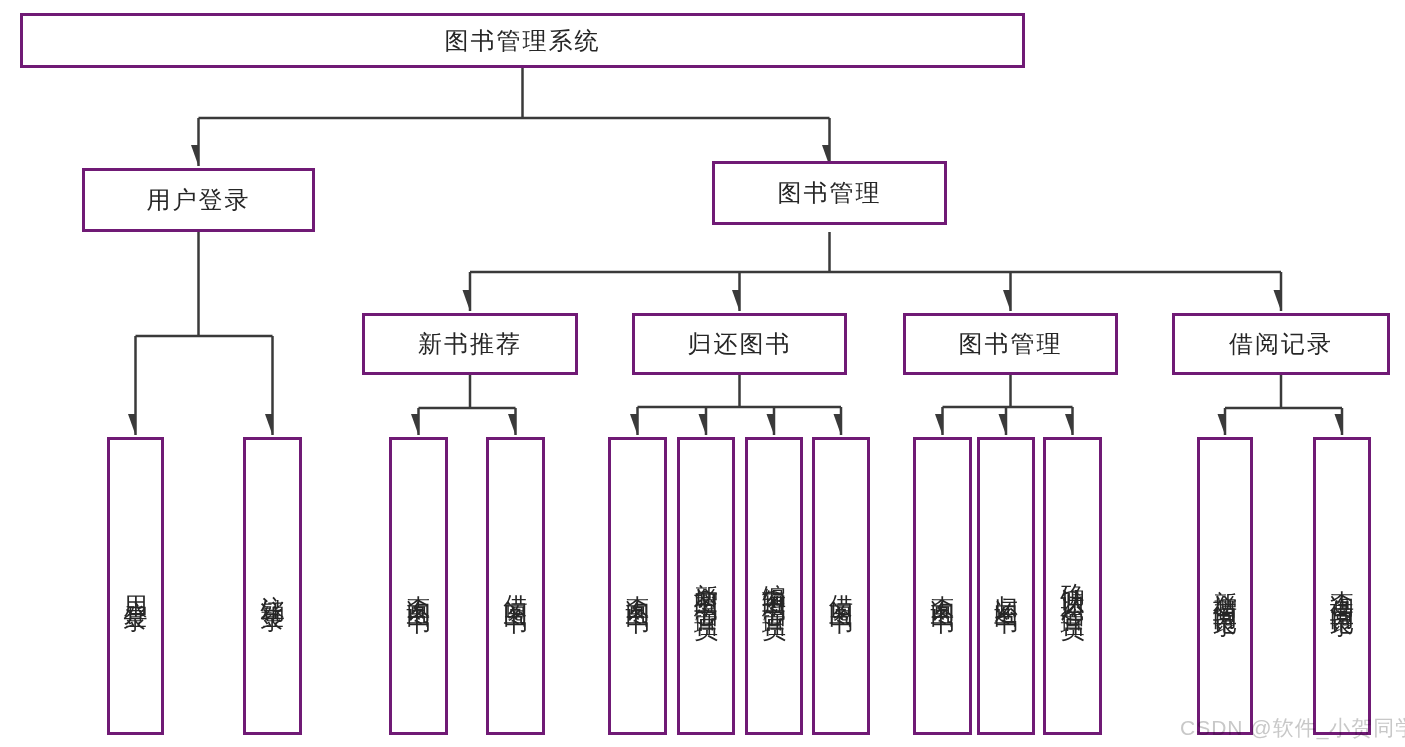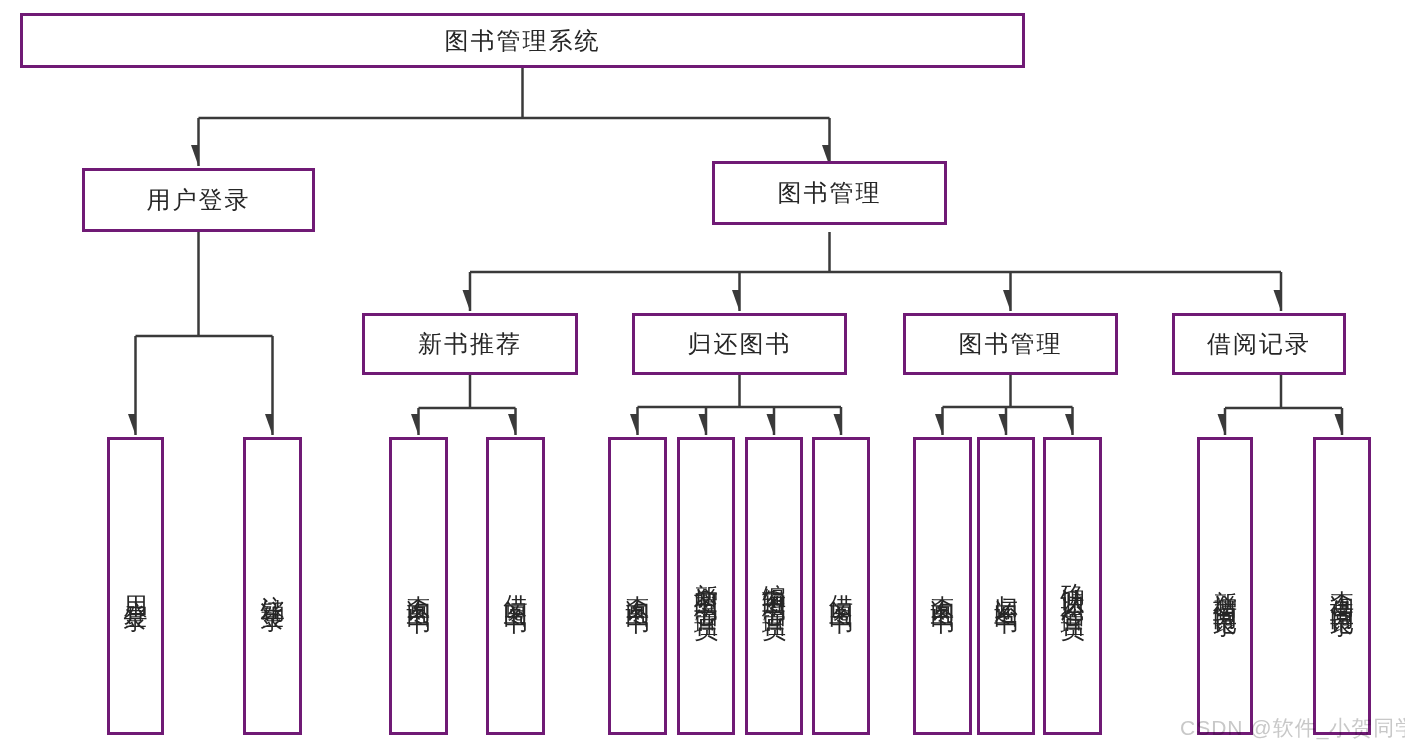--- a/index.html
+++ b/index.html
@@ -121,21 +121,21 @@
 
   <div class="node hbox" style="left:362px;top:313px;width:216px;height:62px">
     <span>新书推荐</span>
   </div>
   <div class="node hbox" style="left:632px;top:313px;width:215px;height:62px">
     <span>归还图书</span>
   </div>
   <div class="node hbox" style="left:903px;top:313px;width:215px;height:62px">
     <span>图书管理</span>
   </div>
-  <div class="node hbox" style="left:1172px;top:313px;width:174px;height:62px">
+  <div class="node hbox" style="left:1172px;top:313px;width:218px;height:62px">
     <span>借阅记录</span>
   </div>
 
   <div class="node vbox" style="left:107px;top:437px;width:57px;height:298px">
     <span class="vtext">用户登录</span>
   </div>
   <div class="node vbox" style="left:243px;top:437px;width:59px;height:298px">
     <span class="vtext">注销登录</span>
   </div>
 

